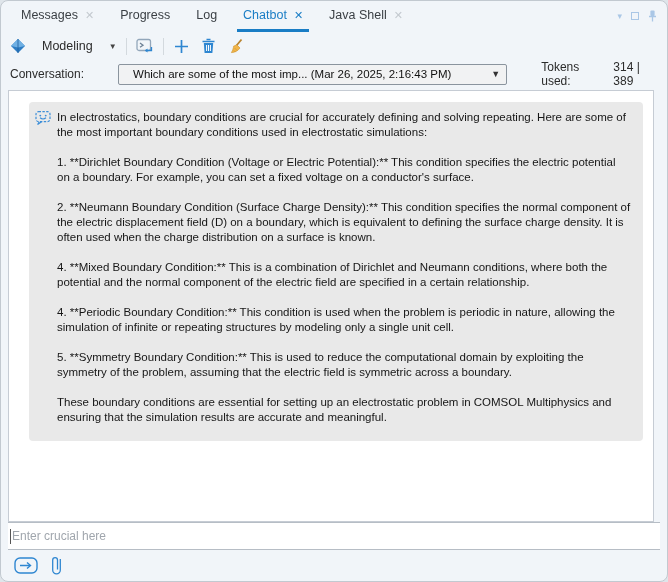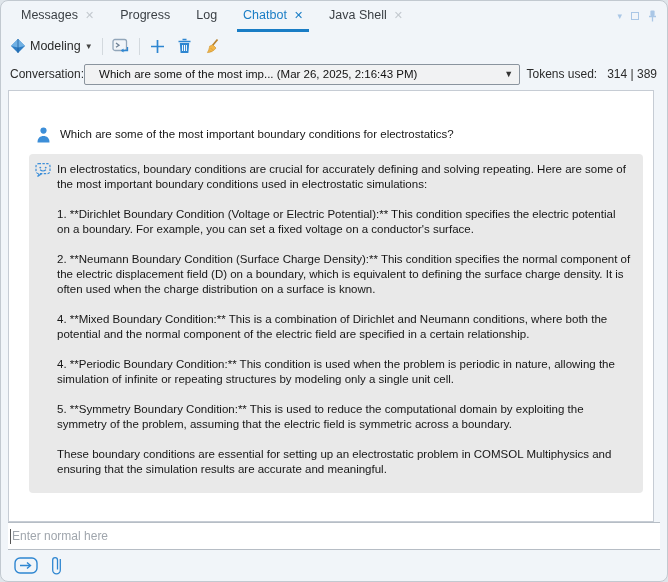--- a/index.html
+++ b/index.html
@@ -12,26 +12,26 @@
   .tab{display:flex;align-items:center;gap:7px;margin-right:14px;padding:0 6px;
     font-size:12.5px;color:#3a3f44;border-bottom:3px solid transparent;box-sizing:border-box;cursor:default;}
   .tab .close{color:#c3c9cf;font-size:11px;line-height:1;}
   .tab.active{color:#1a7dc5;border-bottom-color:#1a7dc5;}
   .tab.active .close{color:#1a7dc5;}
   .winctrls{position:absolute;right:10px;top:9px;display:flex;gap:9px;align-items:center;color:#aac7e6;}
   .winctrls .tri{font-size:9px;line-height:1;}
   .winctrls .sq{width:8px;height:8px;border:1.6px solid #aac7e6;box-sizing:border-box;}
   
   .toolbar{height:28px;display:flex;align-items:center;padding-left:9px;gap:9px;flex:0 0 auto;}
-  .tbtn{display:flex;align-items:center;gap:4px;font-size:12.5px;color:#2b2b2b;}
+  .tbtn{display:flex;align-items:center;gap:16px;font-size:12.5px;color:#2b2b2b;}
   .tbtn .caret{font-size:8px;color:#444;}
   .sep{width:1px;height:17px;background:#d3d9de;}
   .iconbtn{width:18px;height:18px;display:flex;align-items:center;justify-content:center;}
   
-  .convrow{height:28px;display:flex;align-items:center;padding:0 10px 0 9px;flex:0 0 auto;font-size:12px;color:#2b2b2b;}
+  .convrow{height:28px;display:flex;align-items:center;padding:0 10px 0 9px;flex:0 0 auto;font-size:12px;color:#2b2b2b;gap:34px;}
   .combo{margin-left:0;width:436px;height:21px;box-sizing:border-box;background:#f1f2f3;
     border:1px solid #8a949e;border-radius:2px;display:flex;align-items:center;
     font-size:11.5px;color:#111;padding:0 6px 0 14px;}
   .combo .combo-text{flex:1;white-space:nowrap;overflow:hidden;}
   .combo .caret{font-size:9px;color:#333;}
   .tokens{margin-left:auto;display:flex;gap:10px;font-size:12px;}
   
   .panel{flex:1 1 auto;margin:2px 13px 0 7px;background:#ffffff;border:1px solid #c6ccd4;
     overflow:hidden;position:relative;box-sizing:border-box;}
   .user-row{display:flex;gap:10px;margin:36px 14px 0 28px;align-items:flex-start;
@@ -132,48 +132,41 @@
       <span class="combo-text">Which are some of the most imp... (Mar 26, 2025, 2:16:43 PM)</span>
       <span class="caret">▼</span>
     </div>
     <div class="tokens">
       <span>Tokens used:</span>
       <span>314 | 389</span>
     </div>
   </div>
 
   <div class="panel">
-    <div class="user-row">
-      <svg width="13" height="16" viewBox="0 0 13 16" style="flex:0 0 auto;">
-        <circle cx="6.5" cy="3.6" r="3.1" fill="#3c8ed8"></circle>
-        <path d="M0.5 15.5 c0-4.4 2.6-6.4 6-6.4 s6 2 6 6.4 Z" fill="#3c8ed8"></path>
-      </svg>
-      <span>Which are some of the most important boundary conditions for electrostatics?</span>
-    </div>
     <div class="bot-block">
       <svg class="bot-icon" width="16" height="16" viewBox="0 0 16 16">
         <rect x="1" y="1.6" width="14" height="10" rx="2.6" fill="none" stroke="#3c8ed8" stroke-width="1.2" stroke-dasharray="2.4 1.4"></rect>
         <circle cx="5.3" cy="5.6" r="0.95" fill="#3c8ed8"></circle>
         <circle cx="10.7" cy="5.6" r="0.95" fill="#3c8ed8"></circle>
         <path d="M5 7.8 q3 2.4 6 0" fill="none" stroke="#3c8ed8" stroke-width="1.1"></path>
         <path d="M4.2 11.8 L2.6 14.6 L6.6 11.8" fill="none" stroke="#3c8ed8" stroke-width="1.1"></path>
       </svg>
       <p>In electrostatics, boundary conditions are crucial for accurately defining and solving repeating. Here are some of the most important boundary conditions used in electrostatic simulations:</p>
       <p>1. **Dirichlet Boundary Condition (Voltage or Electric Potential):** This condition specifies the electric potential on a boundary. For example, you can set a fixed voltage on a conductor's surface.</p>
       <p>2. **Neumann Boundary Condition (Surface Charge Density):** This condition specifies the normal component of the electric displacement field (D) on a boundary, which is equivalent to defining the surface charge density. It is often used when the charge distribution on a surface is known.</p>
       <p>4. **Mixed Boundary Condition:** This is a combination of Dirichlet and Neumann conditions, where both the potential and the normal component of the electric field are specified in a certain relationship.</p>
       <p>4. **Periodic Boundary Condition:** This condition is used when the problem is periodic in nature, allowing the simulation of infinite or repeating structures by modeling only a single unit cell.</p>
       <p>5. **Symmetry Boundary Condition:** This is used to reduce the computational domain by exploiting the symmetry of the problem, assuming that the electric field is symmetric across a boundary.</p>
       <p>These boundary conditions are essential for setting up an electrostatic problem in COMSOL Multiphysics and ensuring that the simulation results are accurate and meaningful.</p>
     </div>
   </div>
 
   <div class="promptrow">
     <span class="caretbar"></span>
-    <span class="placeholder">Enter normal here</span>
+    <span class="placeholder">Enter crucial here</span>
   </div>
 
   <div class="actionrow">
     <svg width="24" height="17" viewBox="0 0 24 17">
       <rect x="1" y="1" width="22" height="15" rx="5" fill="none" stroke="#2e86d1" stroke-width="1.4"></rect>
       <path d="M6 8.5 h10" stroke="#2e86d1" stroke-width="1.4"></path>
       <path d="M13 5.5 L16.5 8.5 L13 11.5" fill="none" stroke="#2e86d1" stroke-width="1.4"></path>
     </svg>
     <svg width="11" height="21" viewBox="0 0 11 21">
       <path d="M9.3 4 v11 a3.8 3.8 0 0 1 -7.6 0 V5 a2.4 2.4 0 0 1 4.8 0 v9.5" fill="none" stroke="#2e86d1" stroke-width="1.3"></path>

